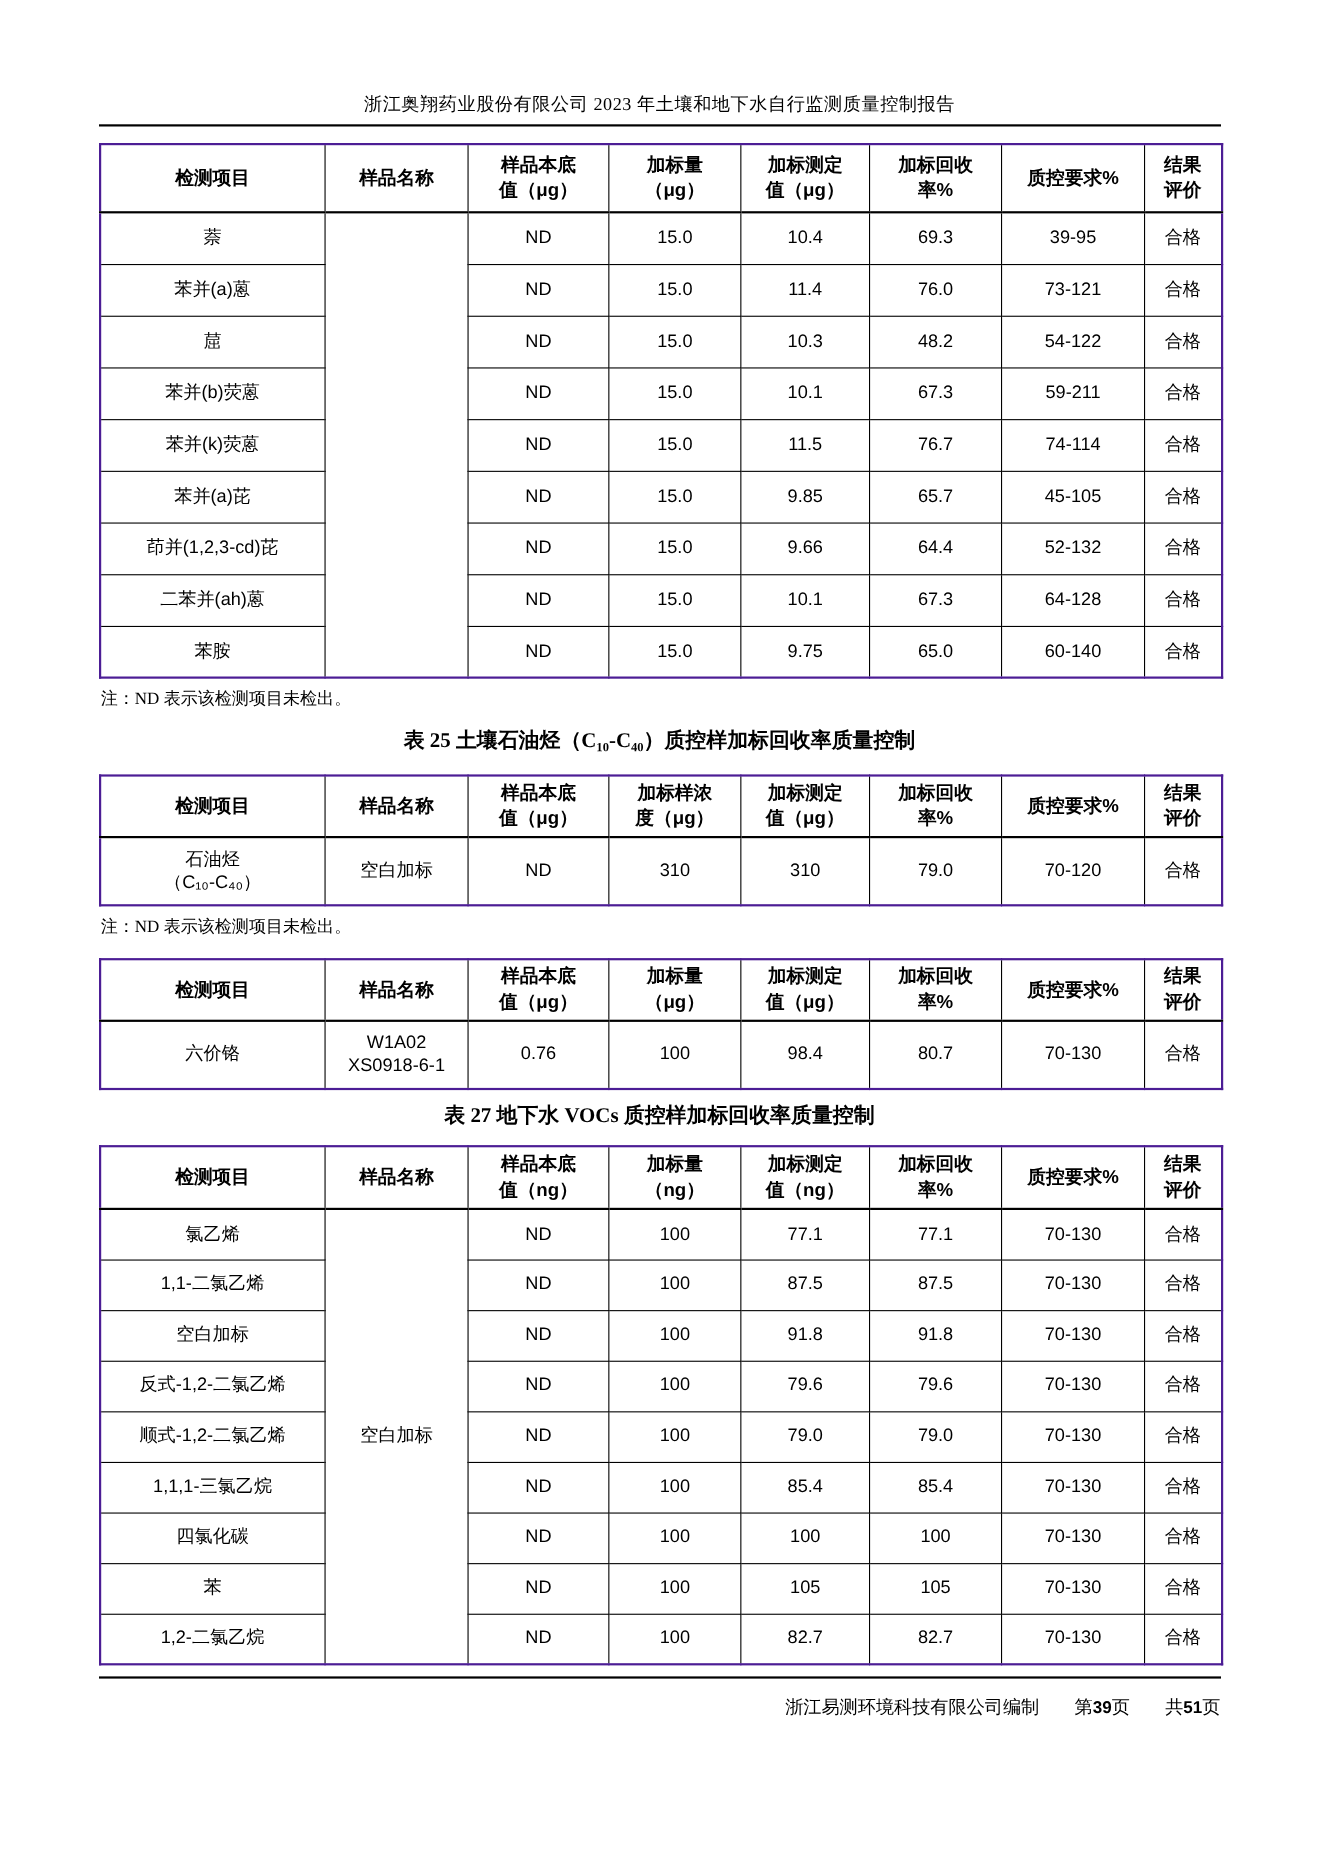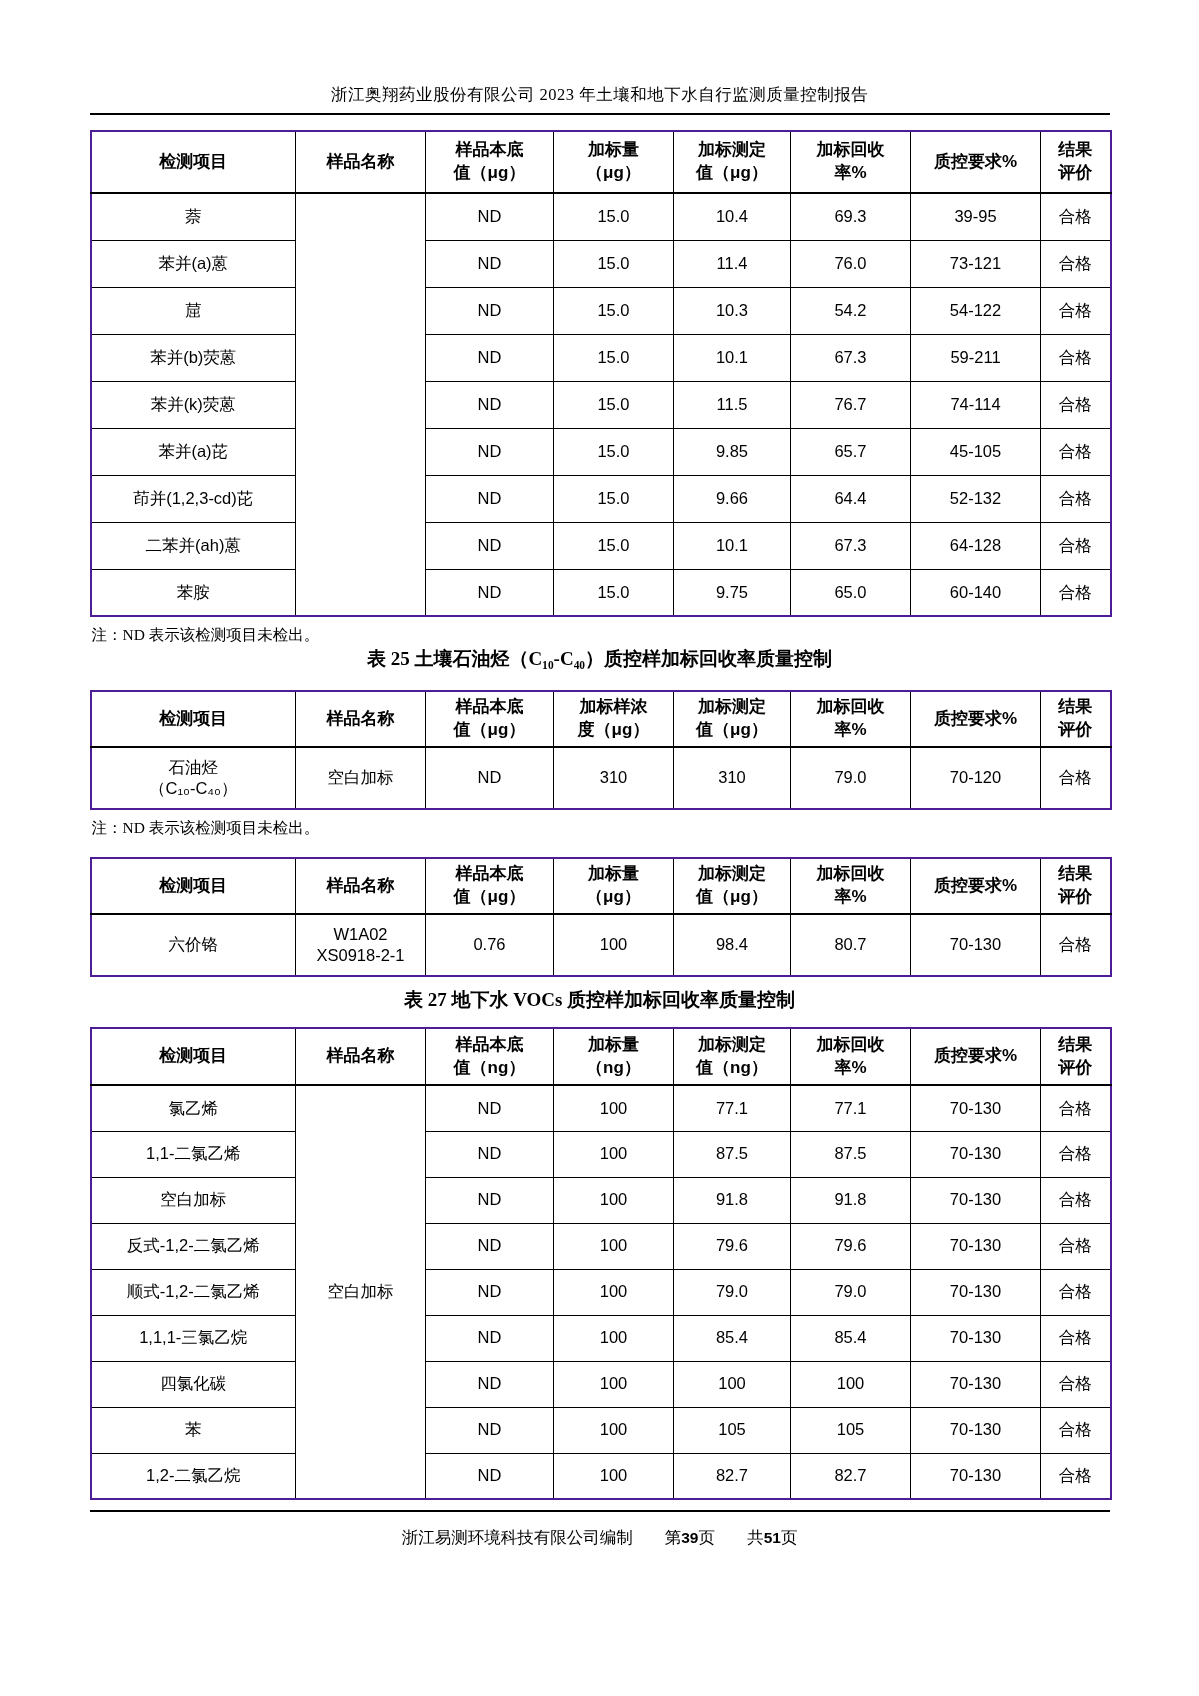--- a/index.html
+++ b/index.html
@@ -64,31 +64,32 @@
   .tbl-v tbody tr { height: 46px; }
   .note {
     font-size: 15.5px;
     margin: 8px 0 0 2px;
     text-align: left;
   }
   .table-title {
     text-align: center;
     font-weight: bold;
     font-size: 19px;
+    margin-top: 14px;
   }
   .mt-table { margin-top: 18px; }
   .mt-table-sm { margin-top: 14px; }
   .title-27 { margin-top: 10px; }
   .footer-rule {
     border: none;
     border-bottom: 2.5px solid #000;
     margin-top: 10px;
   }
   .page-footer {
-    text-align: center;
+    text-align: right;
     font-size: 16.5px;
     margin-top: 15px;
   }
   .page-footer .seg { margin-left: 28px; }
   .page-footer b {
     font-family: "Liberation Sans", sans-serif;
     font-size: 15.5px;
   }
 </style>
 </head>
@@ -146,21 +147,21 @@
             <td>11.4</td>
             <td>76.0</td>
             <td>73-121</td>
             <td>合格</td>
           </tr>
           <tr>
             <td>䓛</td>
             <td>ND</td>
             <td>15.0</td>
             <td>10.3</td>
-            <td>54.2</td>
+            <td>48.2</td>
             <td>54-122</td>
             <td>合格</td>
           </tr>
           <tr>
             <td>苯并(b)荧蒽</td>
             <td>ND</td>
             <td>15.0</td>
             <td>10.1</td>
             <td>67.3</td>
             <td>59-211</td>
@@ -289,21 +290,21 @@
 率%</th>
           <th>质控要求%</th>
           <th>结果
 评价</th>
         </tr>
       </thead>
       <tbody>
           <tr>
             <td>六价铬</td>
             <td rowspan="1">W1A02
-XS0918-2-1</td>
+XS0918-6-1</td>
             <td>0.76</td>
             <td>100</td>
             <td>98.4</td>
             <td>80.7</td>
             <td>70-130</td>
             <td>合格</td>
           </tr>
         </tbody>
     </table>
 

